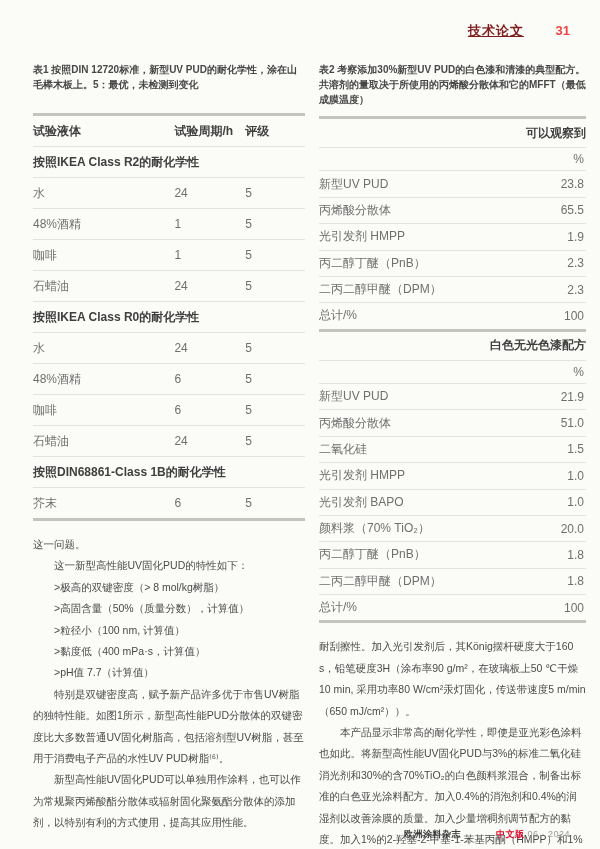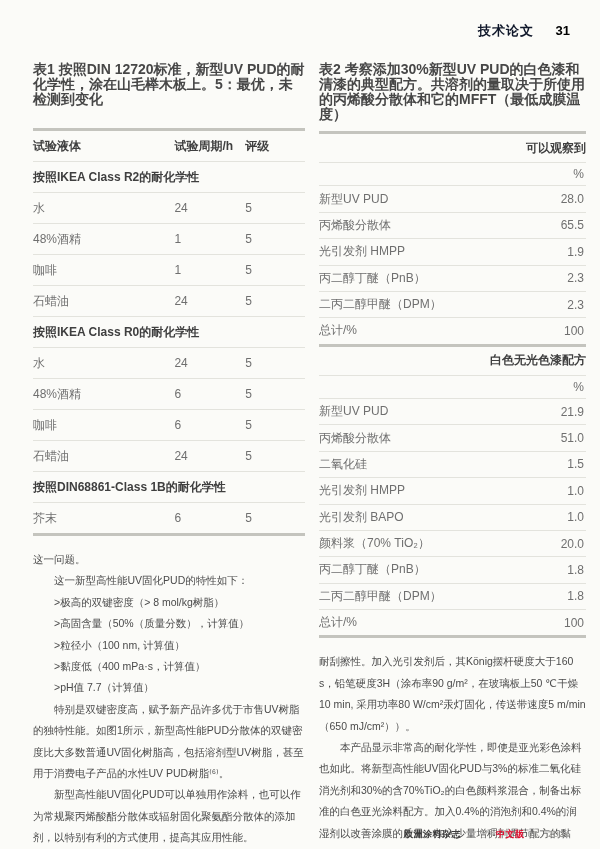--- a/index.html
+++ b/index.html
@@ -5,29 +5,29 @@
   html,body { margin:0; padding:0; }
   body {
     width:600px; height:849px;
     background:#fbfbf8;
     font-family:"Liberation Sans","DejaVu Sans",sans-serif;
     color:#4a4a4a;
     position:relative;
     overflow:hidden;
   }
   .page-header { position:absolute; top:22px; right:30px; font-size:13px; font-weight:bold; }
-  .page-header .rubric { color:#0f172a; letter-spacing:1px; }
-  .page-header .pageno { color:#000000; margin-left:18px; font-weight:bold; }
+  .page-header .rubric { color:#7f1d1d; letter-spacing:1px;text-decoration:underline; }
+  .page-header .pageno { color:#ef4444; margin-left:28px; font-weight:bold; }
 
   .columns { position:absolute; top:62px; left:33px; display:flex; gap:14px; }
   .col-left  { width:272px; }
   .col-right { width:267px; position:relative; }
 
   .caption {
-    font-size:14px; font-weight:bold; color:#474747;
+    font-size:10px; font-weight:bold; color:#474747;
     line-height:15px; margin:0 0 21px 0;
   }
   .col-right .caption { margin-bottom:9px; }
 
   .tablewrap { border-top:3px solid #c4c4be; border-bottom:3px solid #c4c4be; }
   table { width:100%; border-collapse:collapse; font-size:12px; }
   td { border-bottom:1px solid #e3e3dd; vertical-align:middle; }
   tr:last-child td { border-bottom:none; }
 
   
@@ -160,21 +160,21 @@
         <tbody>
             <tr class="sec">
               <td colspan="2">可以观察到</td>
             </tr>
             <tr class="unit">
               <td></td>
               <td>%</td>
             </tr>
             <tr>
               <td>新型UV PUD</td>
-              <td>28.0</td>
+              <td>23.8</td>
             </tr>
             <tr>
               <td>丙烯酸分散体</td>
               <td>65.5</td>
             </tr>
             <tr>
               <td>光引发剂 HMPP</td>
               <td>1.9</td>
             </tr>
             <tr>

